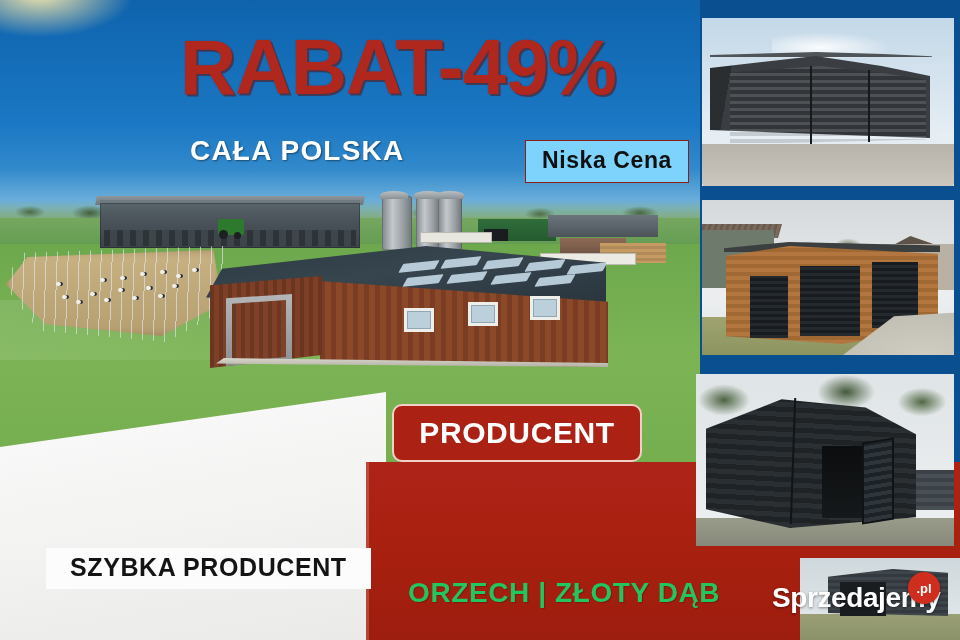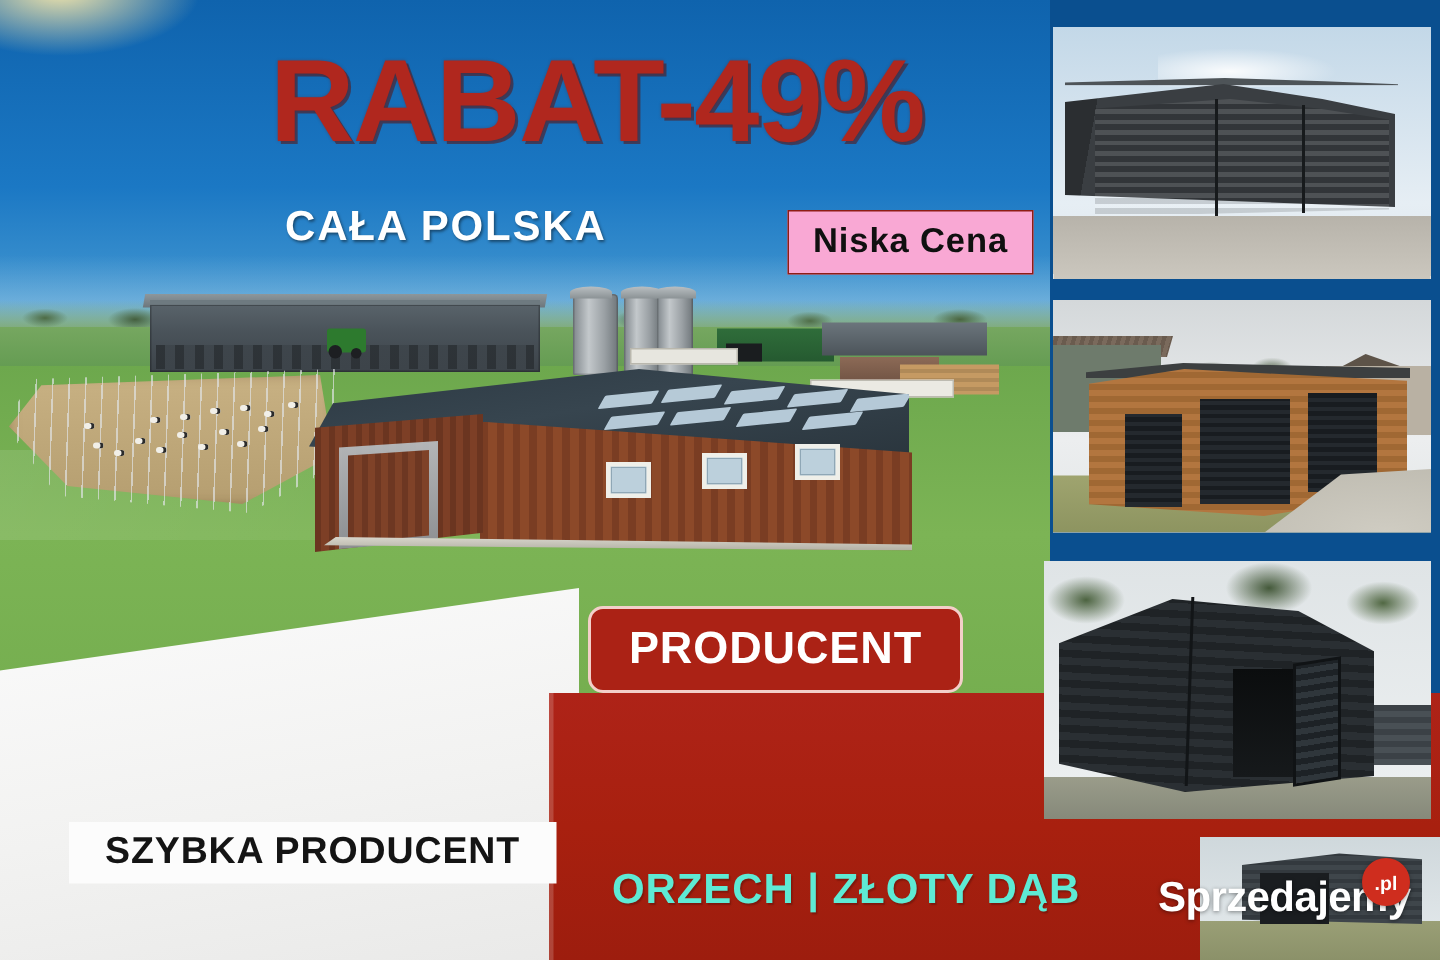--- a/index.html
+++ b/index.html
@@ -226,21 +226,21 @@
     color:#b0271e;
     text-shadow: 2px 2px 0 rgba(90,18,14,.55), 0 0 2px rgba(120,25,18,.4);
   }
   .cala{
     position:absolute; left:190px; top:135px;
     font-size:28px; font-weight:bold; color:#ffffff; letter-spacing:1.2px;
     text-shadow: 1px 1px 2px rgba(0,0,0,.45);
   }
   .niska{
     position:absolute; left:525px; top:140px; padding:6px 16px 8px;
-    background:#f9a8d4; border:1px solid #8e1d14;
+    background:#7dd3fc; border:1px solid #8e1d14;
     font-size:23px; font-weight:bold; color:#101010; letter-spacing:.6px;
   }
   
   .red-band{
     position:absolute; left:366px; top:462px; width:594px; height:178px;
     background: linear-gradient(#ae2318 0%, #a8200f 50%, #9d1d0e 100%);
   }
   .red-band-left-edge{
     position:absolute; left:366px; top:462px; width:3px; height:178px;
     background: rgba(255,255,255,.18);
@@ -252,21 +252,21 @@
     display:flex; align-items:center; justify-content:center;
     font-size:30px; font-weight:bold; color:#ffffff; letter-spacing:.6px;
   }
   .garaz{
     position:absolute; left:408px; top:503px;
     font-size:29px; font-weight:bold; color:#ffffff; letter-spacing:.8px;
     text-shadow: 1px 1px 1px rgba(0,0,0,.22);
   }
   .orzech{
     position:absolute; left:408px; top:577px;
-    font-size:28px; font-weight:bold; color:#5eead4; letter-spacing:.6px;
+    font-size:28px; font-weight:bold; color:#22c55e; letter-spacing:.6px;
     text-shadow: 1px 1px 1px rgba(0,0,0,.22);
   }
   .szybka{
     position:absolute; left:46px; top:548px; padding:5px 24px 7px;
     background:#fcfcfc;
     font-size:25px; font-weight:bold; color:#141414; letter-spacing:.6px;
   }
   
   .panel{ position:absolute; overflow:hidden; background:#cfd6da; }
   .p1{ left:702px; top:18px; width:252px; height:168px; }

